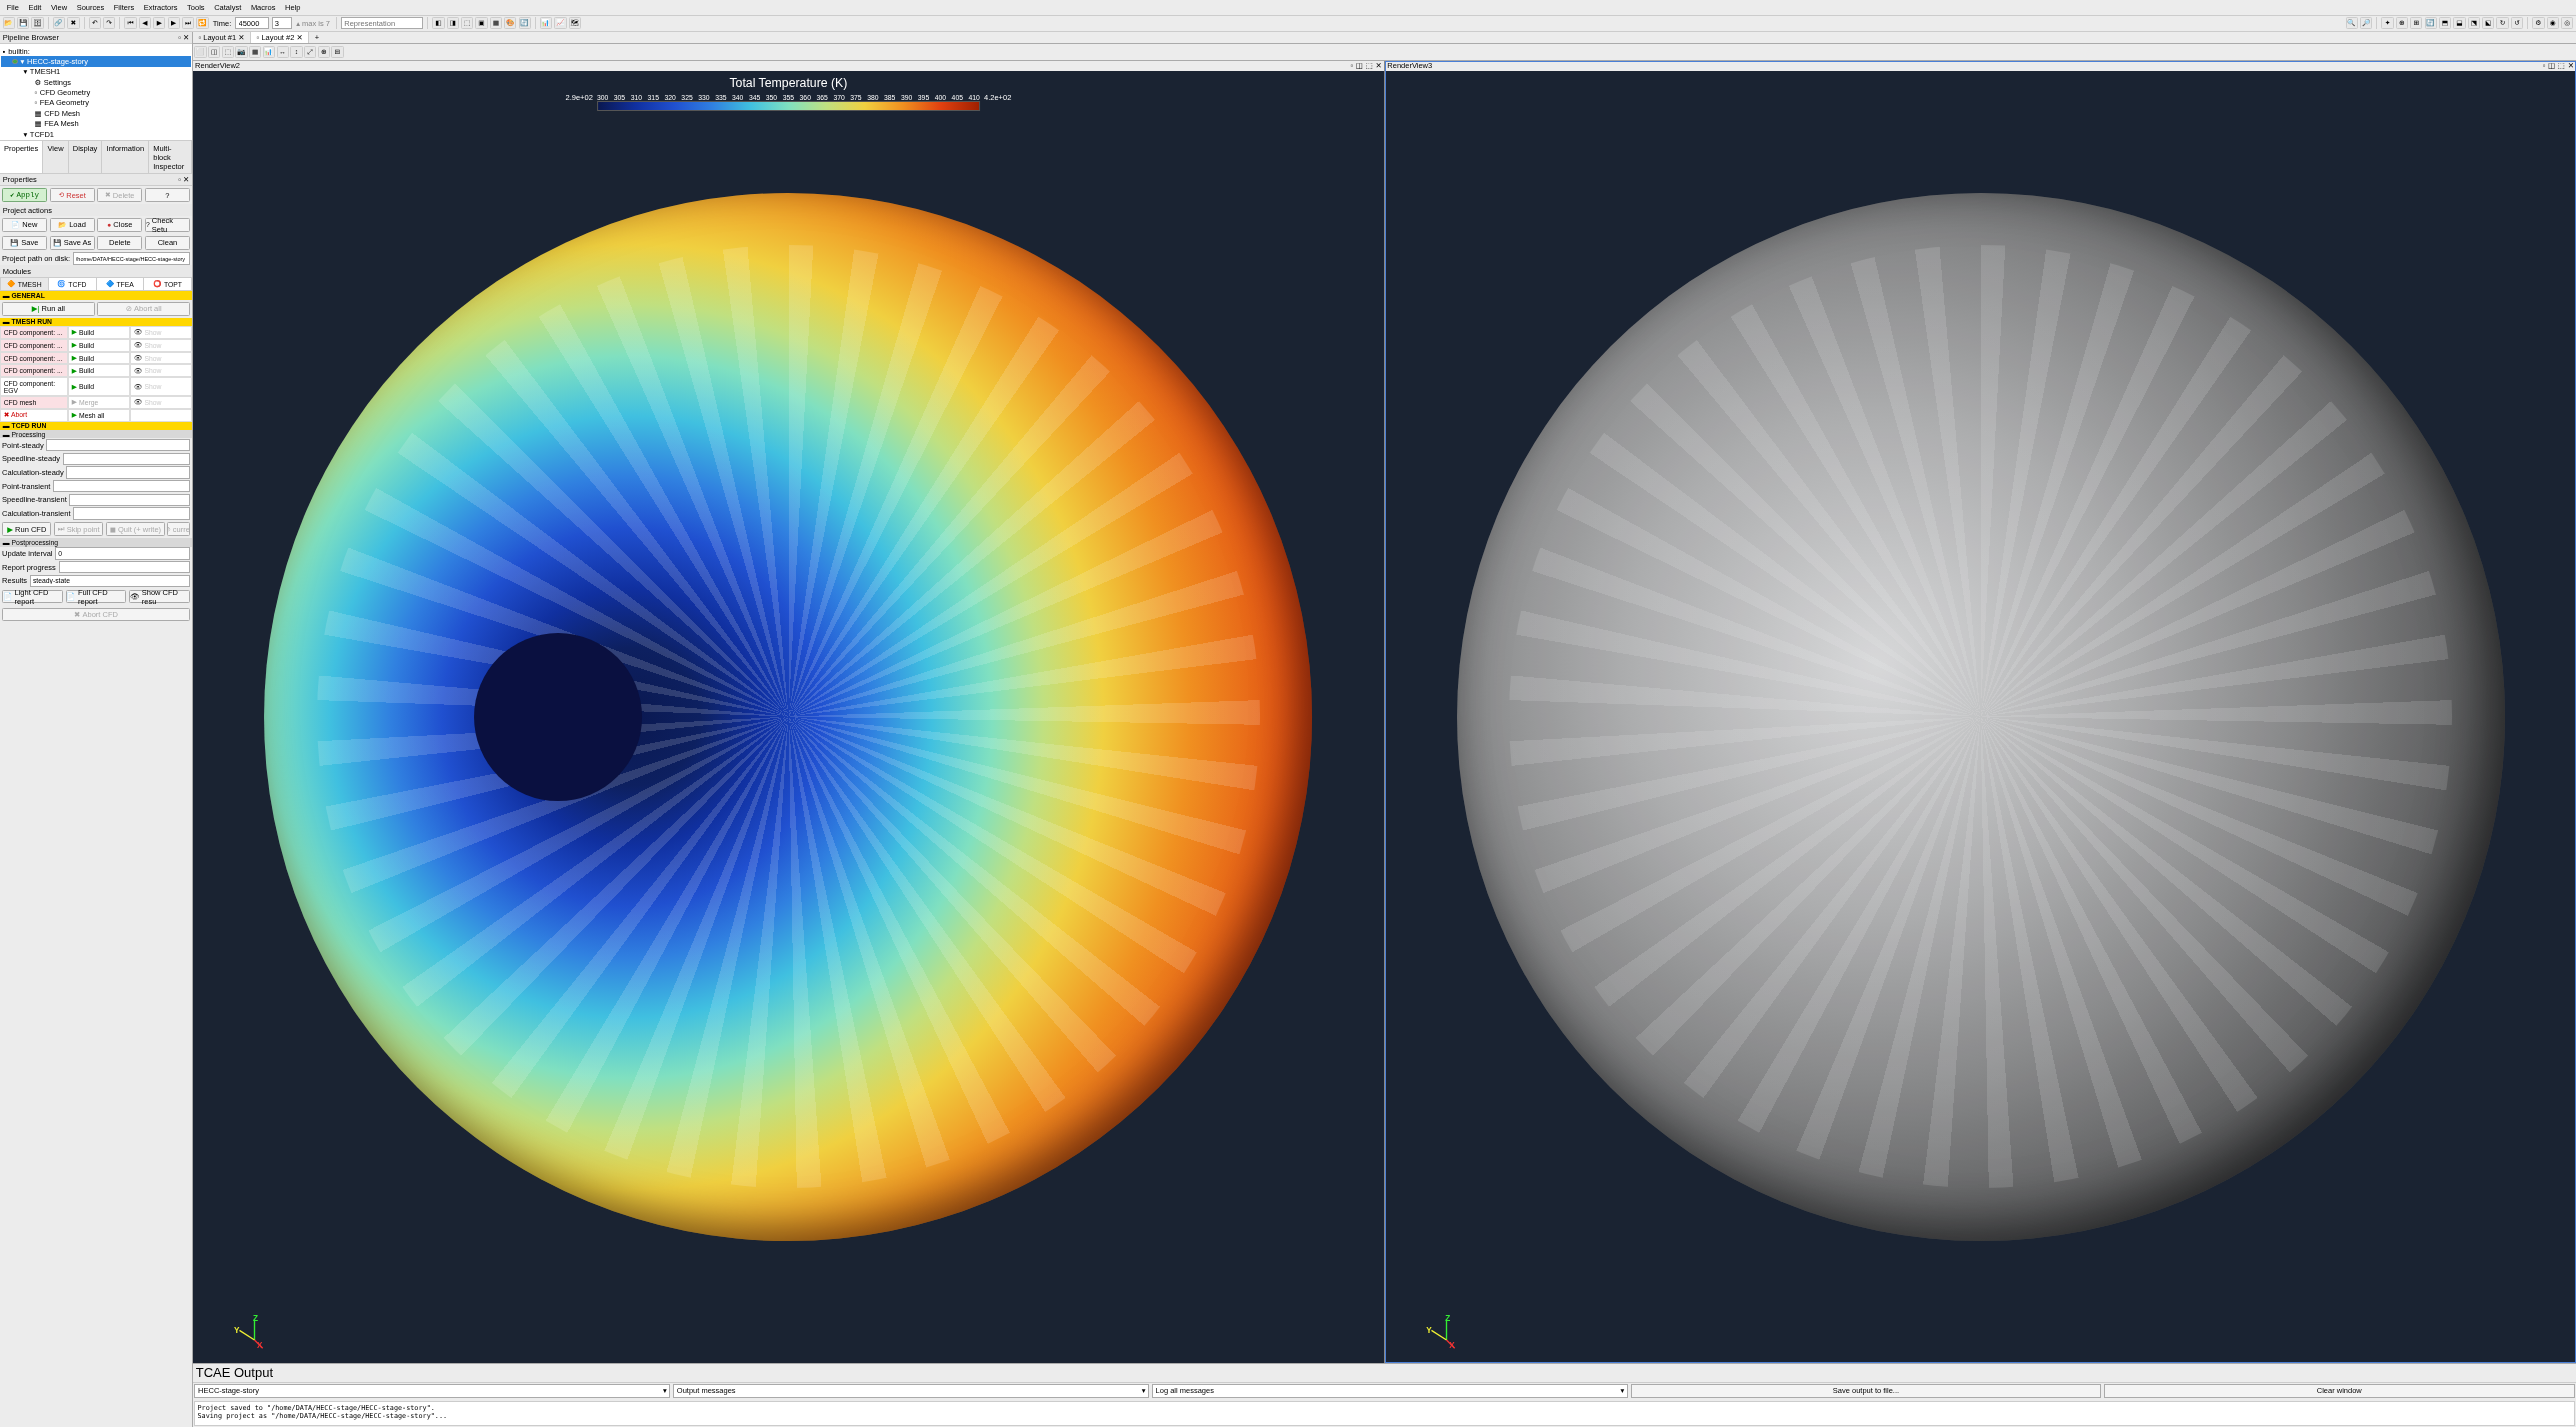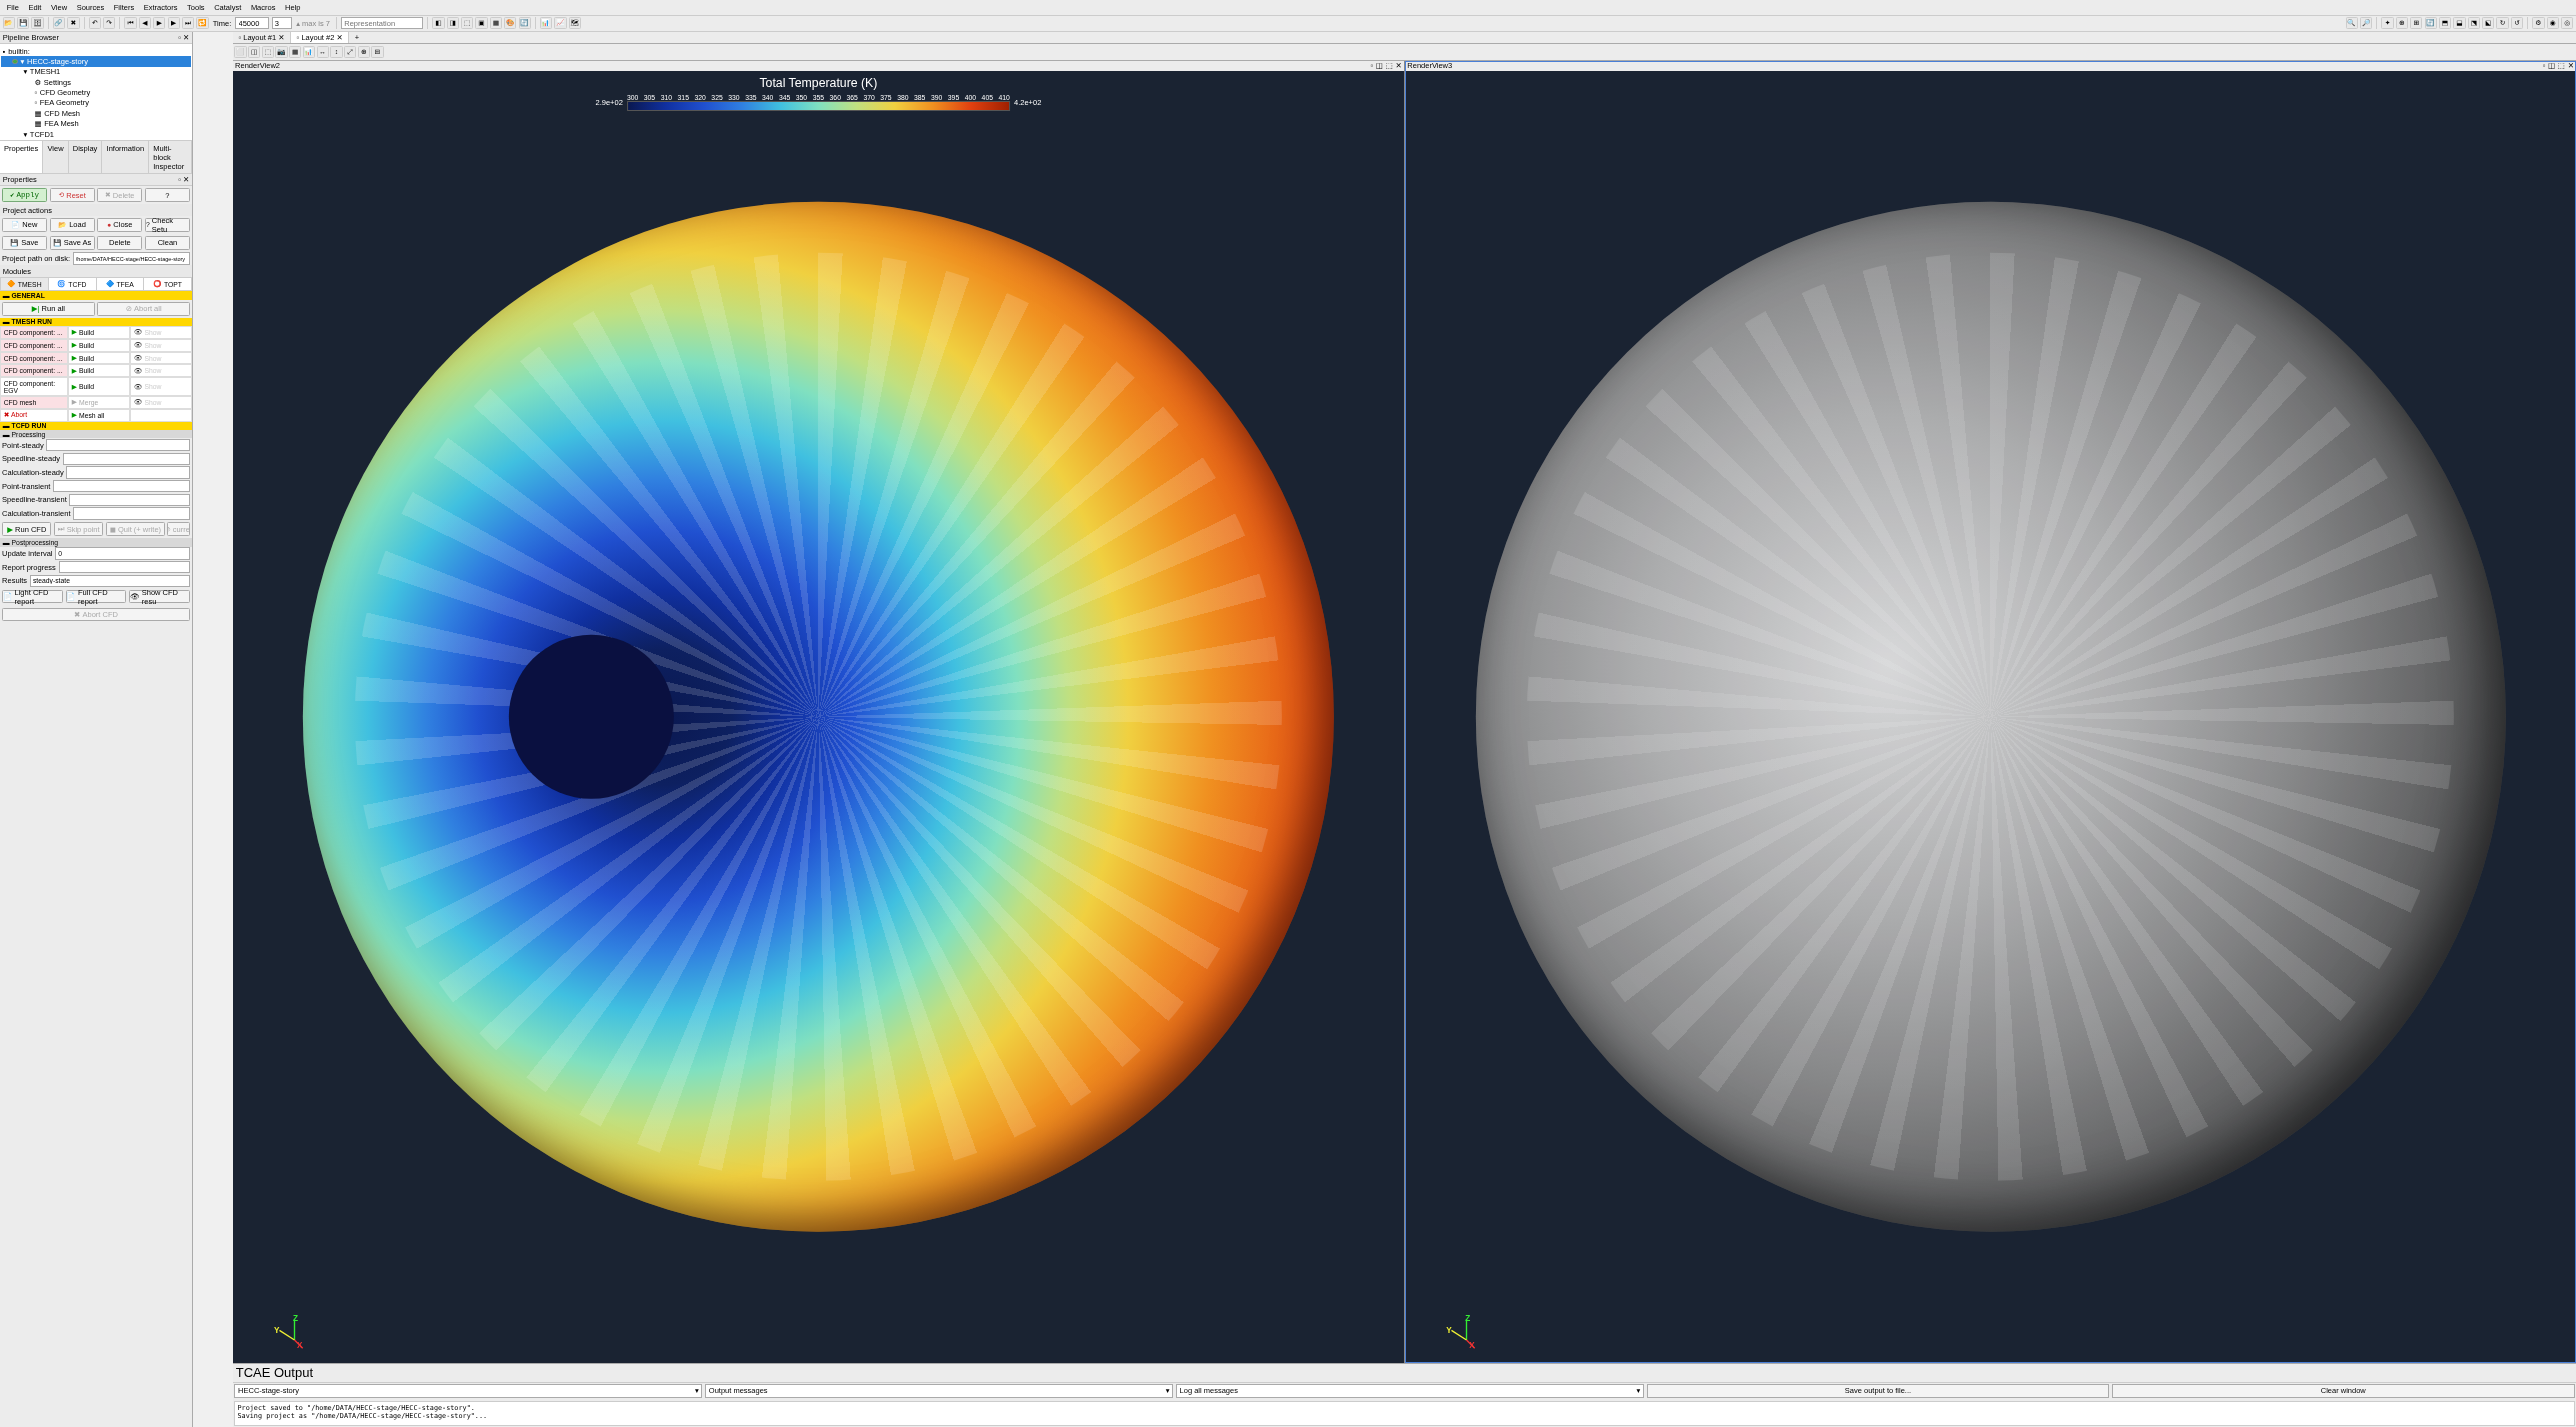--- a/index.html
+++ b/index.html
@@ -11,21 +11,21 @@
 .menubar span { padding: 1.4px 4.1px; cursor: default; }
 
 
 .toolbar { display: flex; align-items: center; background: #ececec; border-bottom: 0.7px solid #ccc; padding: 1.4px 2.7px; gap: 2.1px; flex-wrap: nowrap; overflow: hidden; }
 .tbtn { width: 12.3px; height: 12.3px; background: #e8e8e8; border: 0.7px solid #ccc; border-radius: 1.4px; display: inline-flex; align-items: center; justify-content: center; font-size: 6.8px; }
 .tsep { width: 0.7px; height: 12.3px; background: #ccc; margin: 0 2.1px; }
 .tlbl { font-size: 7.5px; padding: 0 2.1px; }
 .tinput { width: 34px; height: 12.3px; border: 0.7px solid #aaa; font-size: 7.5px; padding: 0 2.1px; }
 
 
-.main { display: flex; flex: 1; overflow: hidden; gap: 40px; }
+.main { display: flex; flex: 1; overflow: hidden; }
 
 
 .left-panel { width: 193px; display: flex; flex-direction: column; background: #f0f0f0; border-right: 0.7px solid #aaa; overflow: hidden; }
 .panel-title { background: #e8e8e8; border-bottom: 0.7px solid #ccc; padding: 1.4px 2.7px; font-size: 7.5px; display: flex; justify-content: space-between; }
 .pipeline { flex: 0 0 96px; overflow: auto; background: #fff; }
 .tree { padding: 1.4px; }
 .tree-item { display: flex; align-items: center; padding: 0.7px 1.4px; gap: 2.7px; white-space: nowrap; }
 .tree-item.selected { background: #2a82da; color: #fff; }
 .tree-indent1 { padding-left: 11px; }
 .tree-indent2 { padding-left: 22px; }
@@ -405,21 +405,21 @@
           <div class="view-header">
             <span class="view-title">RenderView2</span>
             <span>▫</span>
             <span>◫</span>
             <span>⬚</span>
             <span>✕</span>
           </div>
           <div class="view-body">
             <div class="colorbar-wrap">
               <div class="colorbar-title">Total Temperature  (K)</div>
-              <div style="display:flex;align-items:center;gap:4.1px">
+              <div style="display:flex;align-items:flex-start;gap:4.1px">
                 <span>2.9e+02</span>
                 <div>
                   <div class="colorbar-ticks" id="cbticks">
                       <span>300</span>
                       <span>305</span>
                       <span>310</span>
                       <span>315</span>
                       <span>320</span>
                       <span>325</span>
                       <span>330</span>

